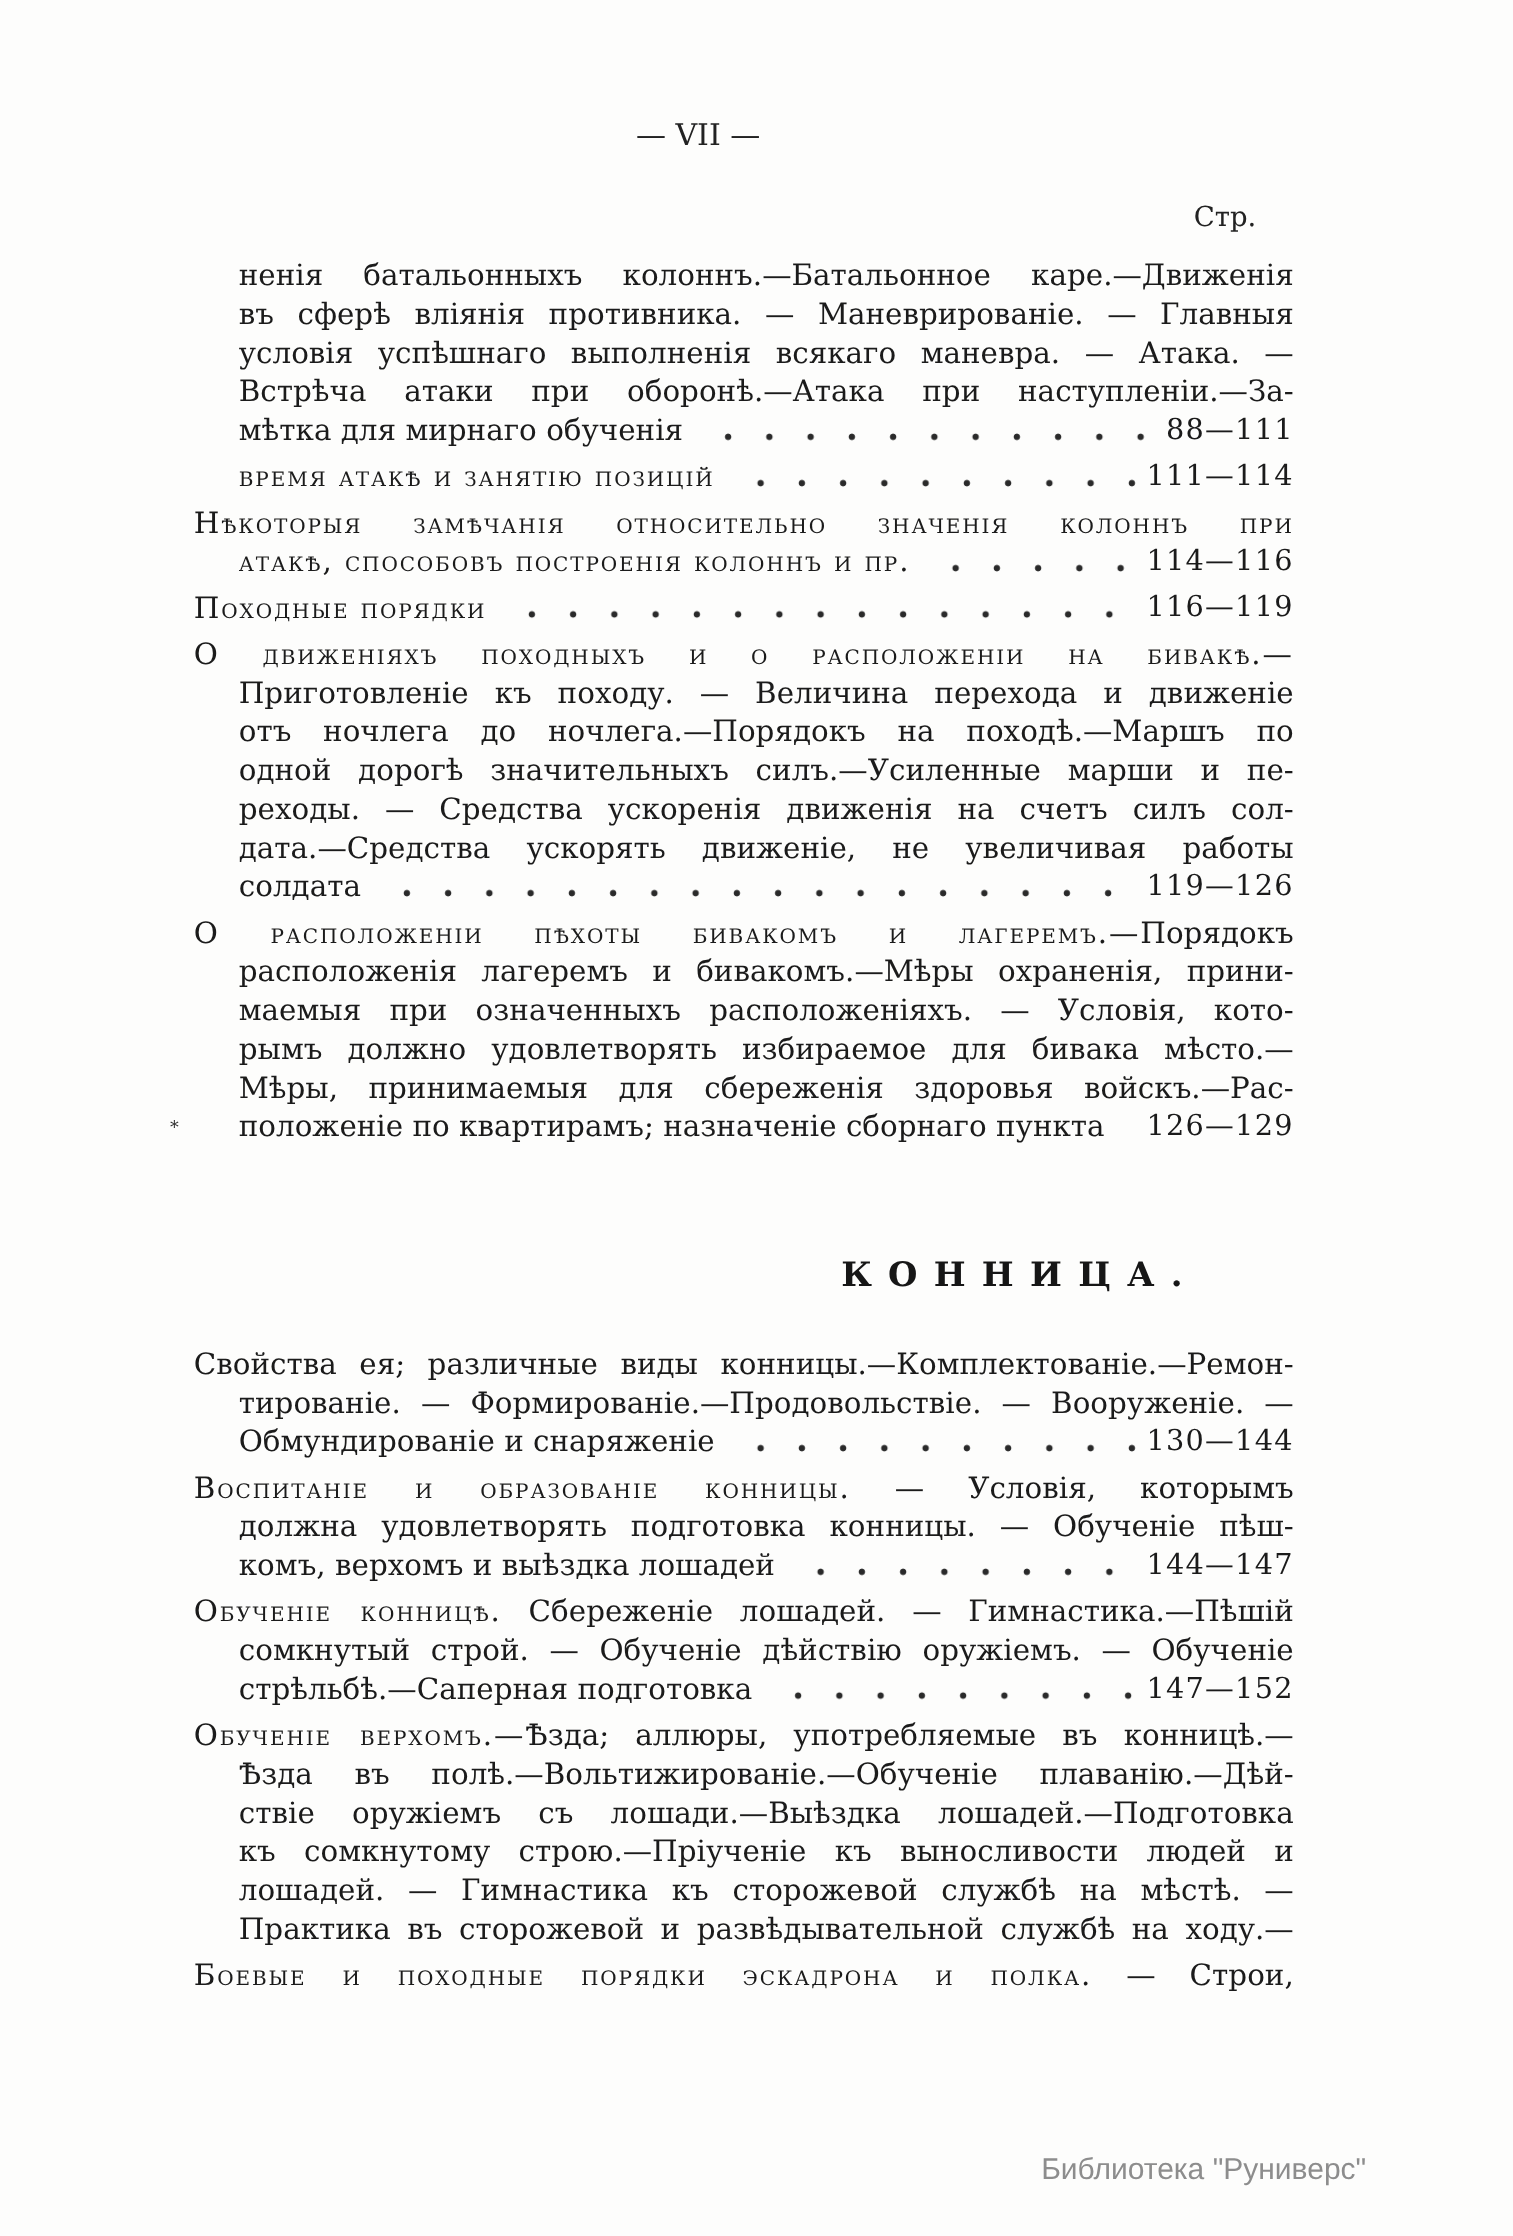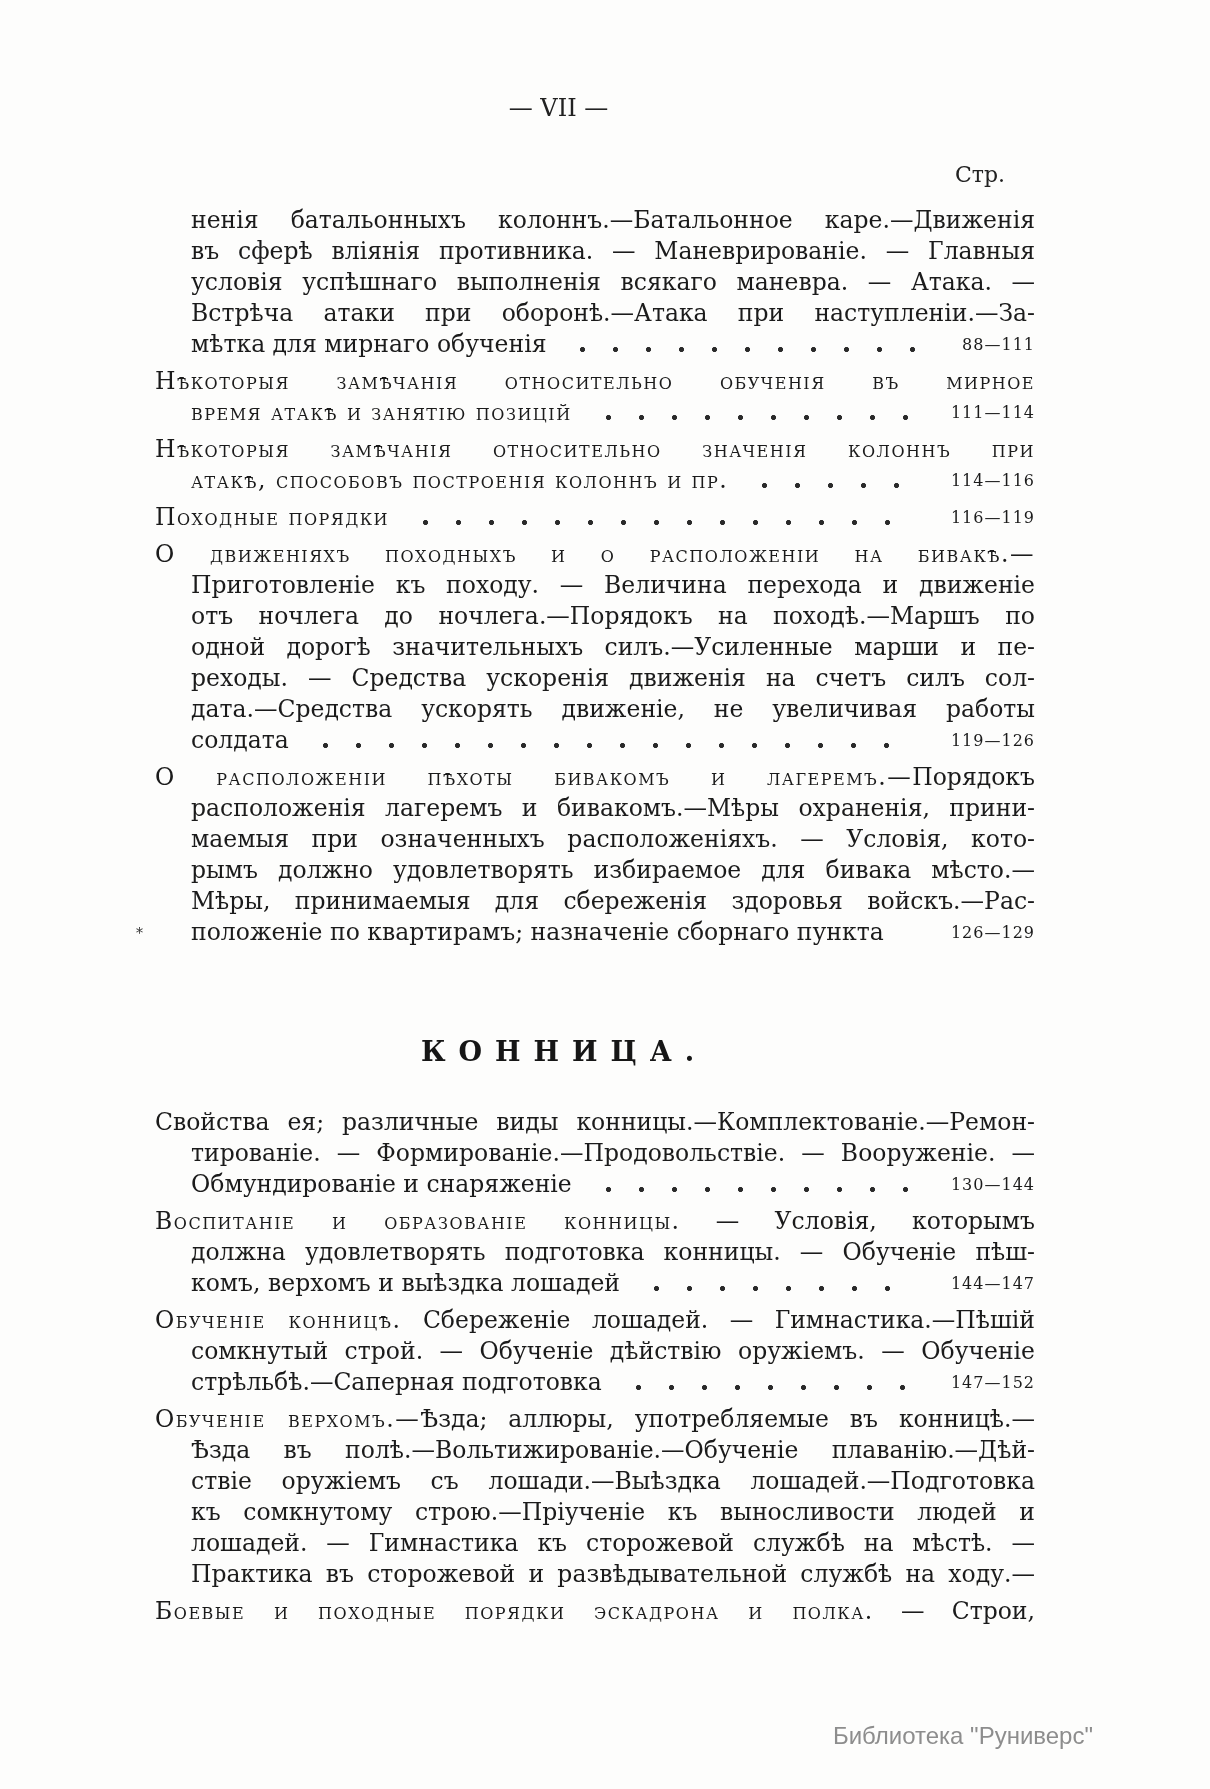--- a/index.html
+++ b/index.html
@@ -38,32 +38,32 @@
     flex:1 1 auto;
     align-self:stretch;
     margin:0 6px 0 10px;
     background-image: radial-gradient(circle, #2a2a2a 2.2px, rgba(0,0,0,0) 2.9px);
     background-size:33px 9px;
     background-repeat:repeat-x;
     background-position:10px calc(100% - 6px);
   }
   .pg {
     flex:0 0 auto; min-width:112px;
-    text-align:right; font-size:16px;
+    text-align:right; font-size:23px;
     letter-spacing:1px;
   }
   .star {
     position:absolute; left:-19px; top:1px;
     font-size:14px; color:#333;
   }
   .section-heading {
     width:790px;
     margin:88px 0 40px 0;
     padding-left:14px;
-    text-align:center;
+    text-align:right;
     font-size:27px; font-weight:bold;
     letter-spacing:13px;
     color:#161616;
   }
   .watermark {
     position:absolute; top:1722px; right:117px;
     font-family:"Liberation Sans", sans-serif;
     font-size:24px; color:#8d8d8d;
   }
 </style>
@@ -79,21 +79,20 @@
         <div class="line indent just"><span class="txt"><span class="reg">въ сферѣ вліянія противника. — Маневрированіе. — Главныя</span></span></div>
         <div class="line indent just"><span class="txt"><span class="reg">условія успѣшнаго выполненія всякаго маневра. — Атака. —</span></span></div>
         <div class="line indent just"><span class="txt"><span class="reg">Встрѣча атаки при оборонѣ.—Атака при наступленіи.—За-</span></span></div>
         <div class="line indent haspg">
           <span class="txt"><span class="reg">мѣтка для мирнаго обученія</span></span>
           <span class="dots"></span>
           <span class="pg">88—111</span>
         </div>
       </div>
       <div class="entry">
-        <div class="line just"><span class="txt"><span class="sc">Нѣкоторыя замѣчанія относительно обученія въ мирное</span></span></div>
         <div class="line indent haspg">
           <span class="txt"><span class="sc">время атакѣ и занятію позицій</span></span>
           <span class="dots"></span>
           <span class="pg">111—114</span>
         </div>
       </div>
       <div class="entry">
         <div class="line just"><span class="txt"><span class="sc">Нѣкоторыя замѣчанія относительно значенія колоннъ при</span></span></div>
         <div class="line indent haspg">
           <span class="txt"><span class="sc">атакѣ, способовъ построенія колоннъ и пр.</span></span>

